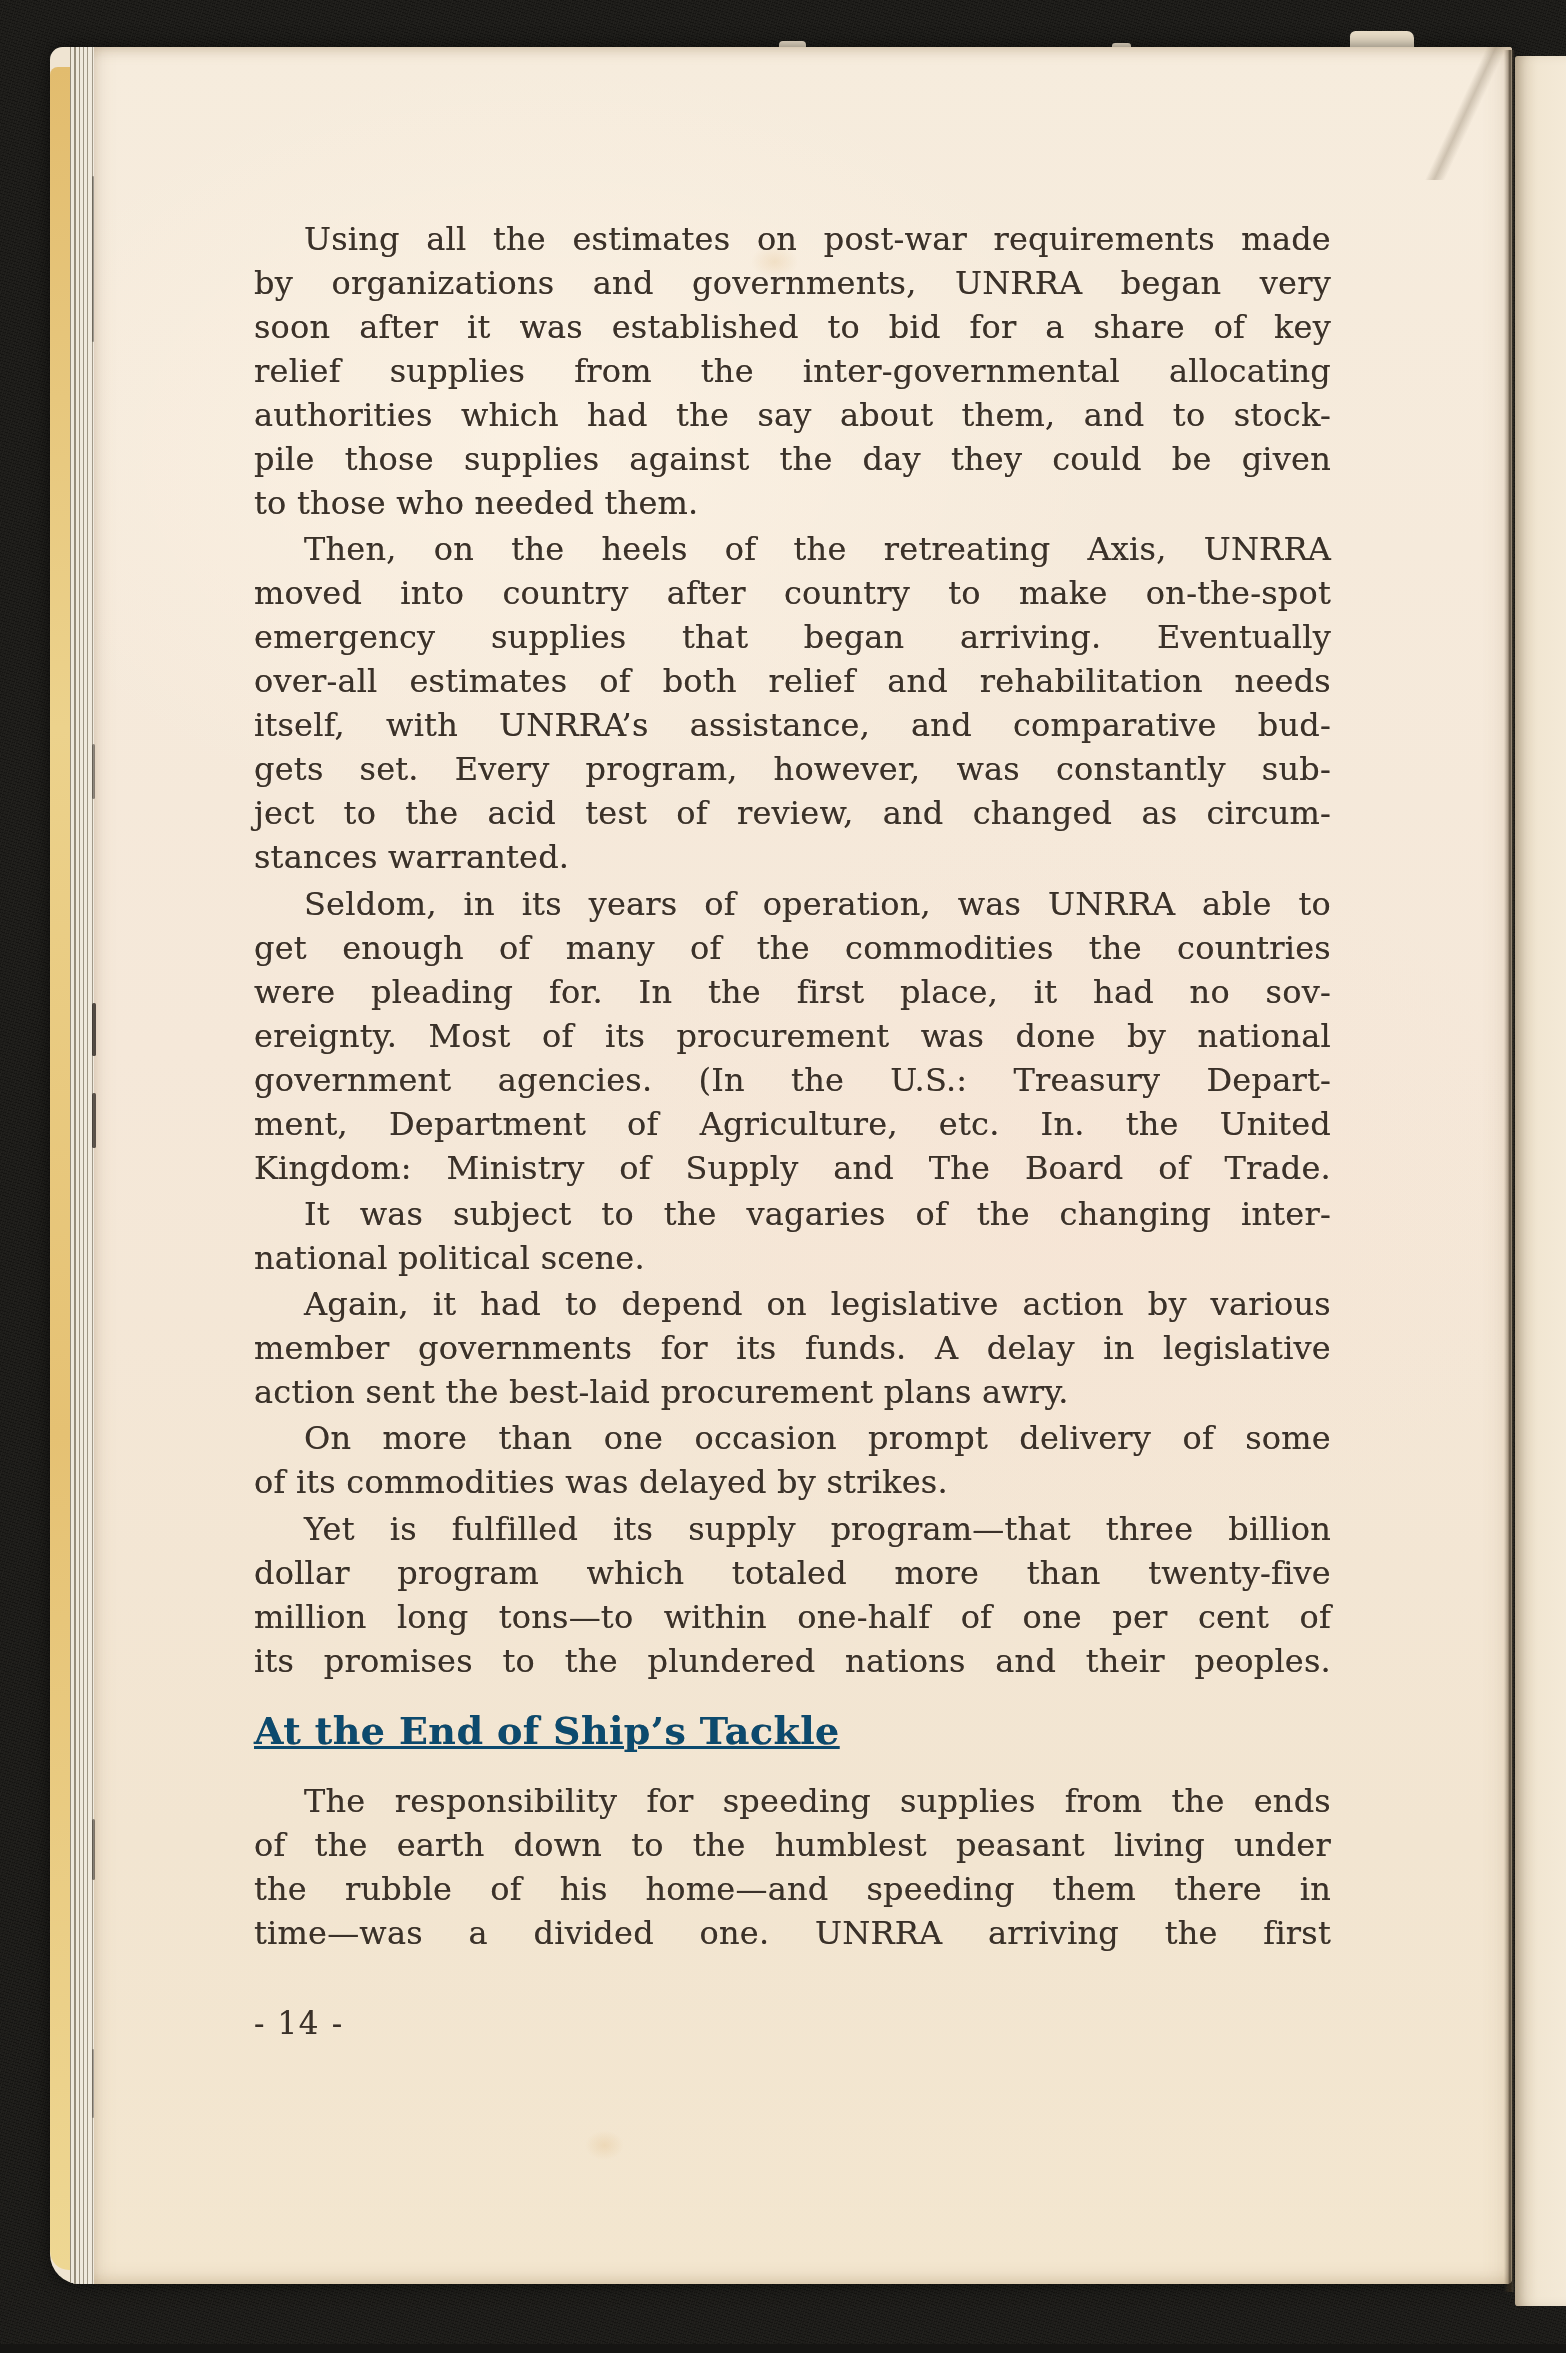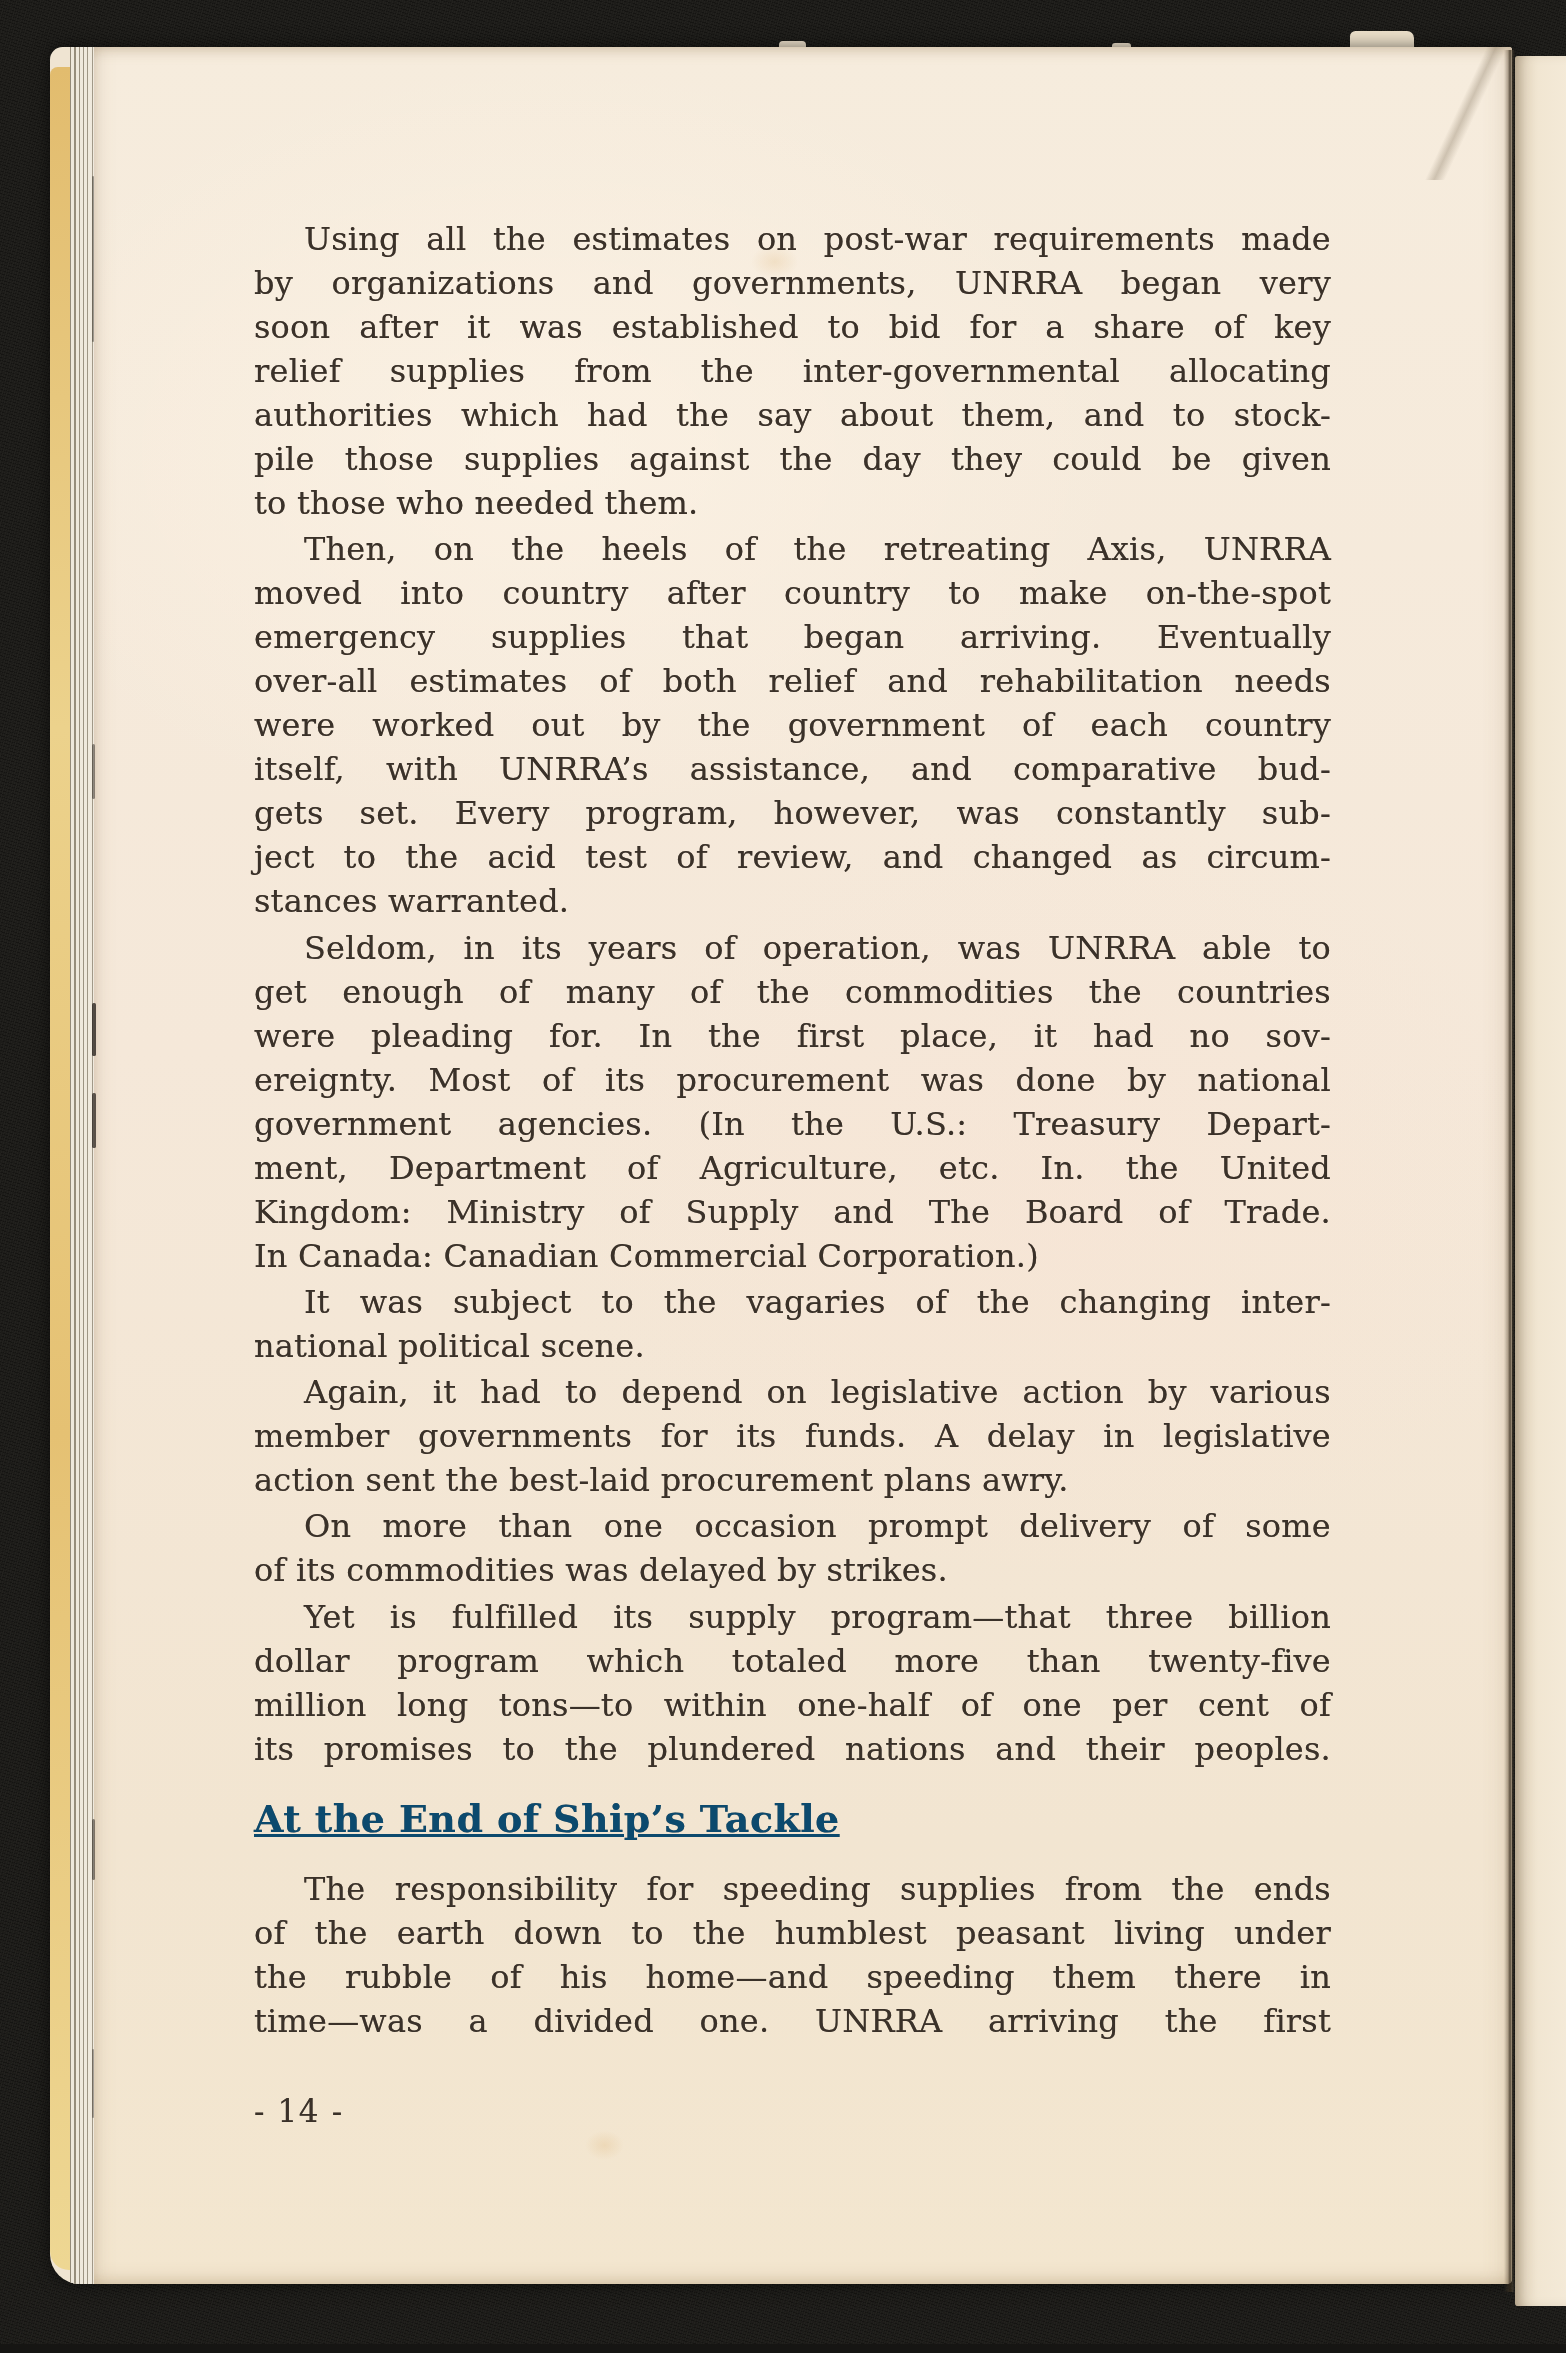--- a/index.html
+++ b/index.html
@@ -137,35 +137,33 @@
             <div class="line">relief supplies from the inter-governmental allocating</div>
             <div class="line">authorities which had the say about them, and to stock-</div>
             <div class="line">pile those supplies against the day they could be given</div>
             <div class="line last">to those who needed them.</div>
           </div>
           <div class="para">
             <div class="line first">Then, on the heels of the retreating Axis, UNRRA</div>
             <div class="line">moved into country after country to make on-the-spot</div>
             <div class="line">emergency supplies that began arriving. Eventually</div>
             <div class="line">over-all estimates of both relief and rehabilitation needs</div>
-            <div class="line">were worked out by the government of each country</div>
             <div class="line">itself, with UNRRA’s assistance, and comparative bud-</div>
             <div class="line">gets set. Every program, however, was constantly sub-</div>
             <div class="line">ject to the acid test of review, and changed as circum-</div>
             <div class="line last">stances warranted.</div>
           </div>
           <div class="para">
             <div class="line first">Seldom, in its years of operation, was UNRRA able to</div>
             <div class="line">get enough of many of the commodities the countries</div>
             <div class="line">were pleading for. In the first place, it had no sov-</div>
             <div class="line">ereignty. Most of its procurement was done by national</div>
             <div class="line">government agencies. (In the U.S.: Treasury Depart-</div>
             <div class="line">ment, Department of Agriculture, etc. In. the United</div>
             <div class="line">Kingdom: Ministry of Supply and The Board of Trade.</div>
-            <div class="line last">In Canada: Canadian Commercial Corporation.)</div>
           </div>
           <div class="para">
             <div class="line first">It was subject to the vagaries of the changing inter-</div>
             <div class="line last">national political scene.</div>
           </div>
           <div class="para">
             <div class="line first">Again, it had to depend on legislative action by various</div>
             <div class="line">member governments for its funds. A delay in legislative</div>
             <div class="line last">action sent the best-laid procurement plans awry.</div>
           </div>

